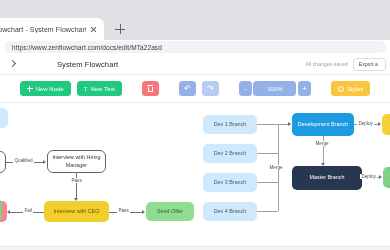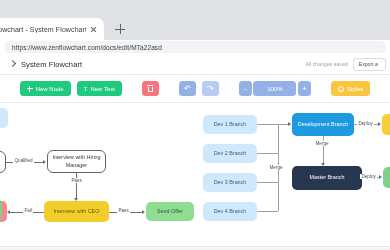--- a/index.html
+++ b/index.html
@@ -44,21 +44,21 @@
   .urlpill{
     position:absolute;left:4px;top:1px;width:382px;height:12px;
     background:#f1f3f4;border-radius:6px;display:flex;align-items:center;padding-left:8px;
     box-sizing:border-box;
   }
   .urltext{font-size:6.5px;color:#3c4043;white-space:nowrap;letter-spacing:.1px;}
 
   
   .apphead{
     position:absolute;left:0;top:54px;width:390px;height:20px;background:#ffffff;
-    border-bottom:1px solid #ececec;display:flex;align-items:center;
+    border-bottom:1px solid #ececec;display:flex;align-items:center;gap:36px;
   }
   .chev{
     width:10px;height:10px;margin-left:7px;position:relative;flex:none;cursor:pointer;
   }
   .chev:before{
     content:"";position:absolute;left:3px;top:2.4px;width:4px;height:4px;
     border-right:1.1px solid #5a5a5a;border-top:1.1px solid #5a5a5a;transform:rotate(45deg);
   }
   .doctitle{font-size:7.5px;color:#2b2b2b;margin-left:4px;letter-spacing:.1px;}
   .head-right{margin-left:auto;display:flex;align-items:center;padding-right:4px;gap:5px;}

